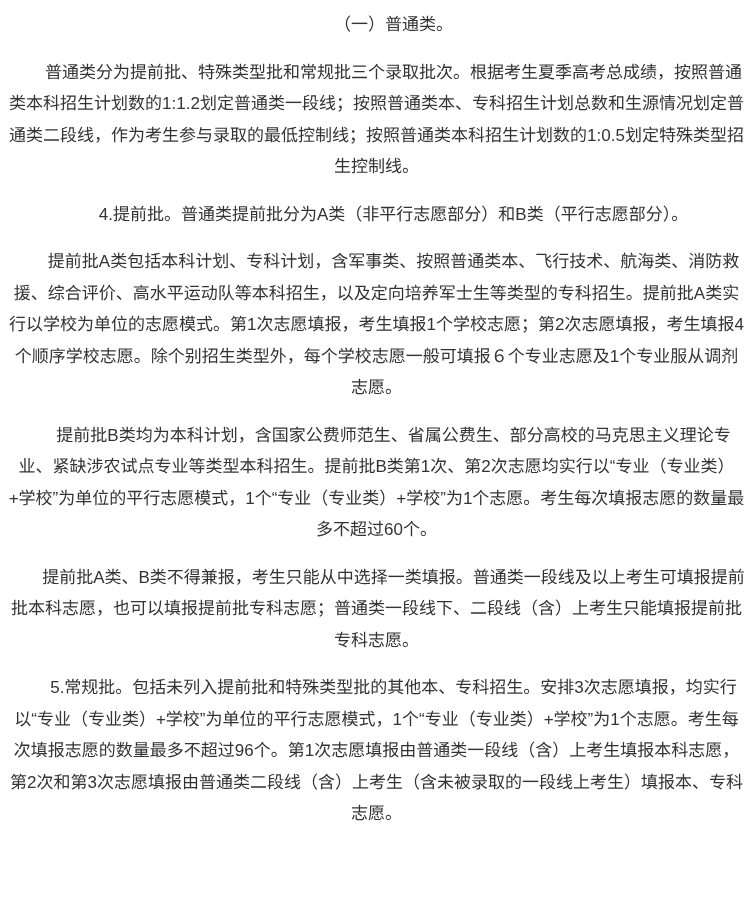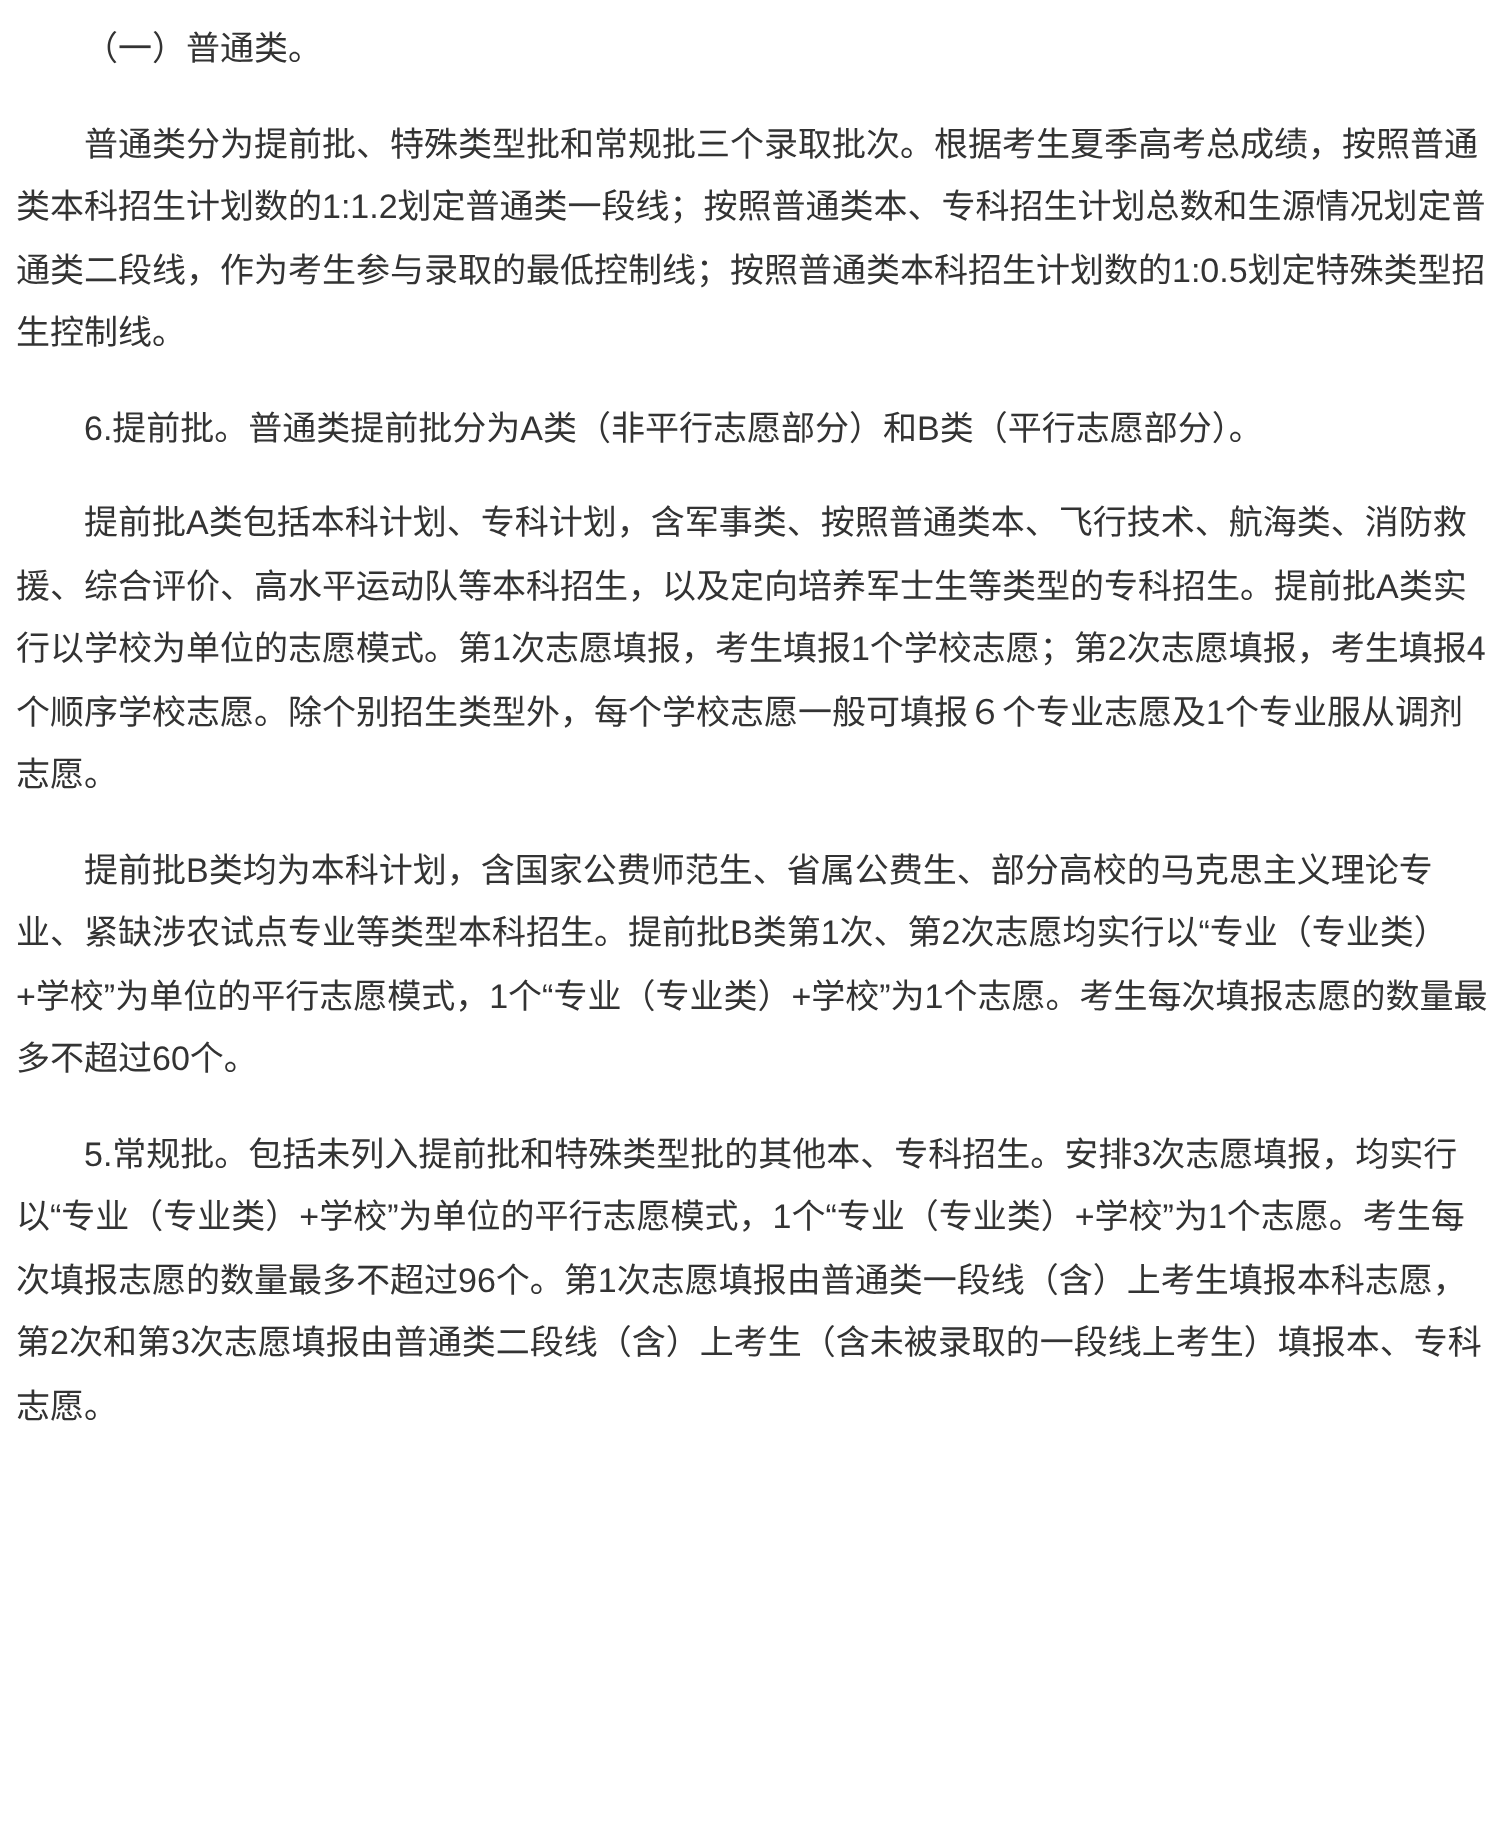--- a/index.html
+++ b/index.html
@@ -15,36 +15,37 @@
     font-size: 17px;
     line-height: 31.5px;
     color: #333333;
     background: #ffffff;
     overflow: hidden;
   }
   .article p {
     margin: 16px 0;
     text-indent: 2em;
     word-break: break-all;
-    text-align: left;
+    text-align: center;
   }
   .article p.first {
     margin-top: 9px;
   }
 </style>
 </head>
 <body>
 
 <div class="article">
   <p class="first">（一）普通类。</p>
 
   <p>普通类分为提前批、特殊类型批和常规批三个录取批次。根据考生夏季高考总成绩，按照普通类本科招生计划数的1:1.2划定普通类一段线；按照普通类本、专科招生计划总数和生源情况划定普通类二段线，作为考生参与录取的最低控制线；按照普通类本科招生计划数的1:0.5划定特殊类型招生控制线。</p>
 
-  <p>6.提前批。普通类提前批分为A类（非平行志愿部分）和B类（平行志愿部分）。</p>
+  <p>4.提前批。普通类提前批分为A类（非平行志愿部分）和B类（平行志愿部分）。</p>
 
   <p>提前批A类包括本科计划、专科计划，含军事类、按照普通类本、飞行技术、航海类、消防救援、综合评价、高水平运动队等本科招生，以及定向培养军士生等类型的专科招生。提前批A类实行以学校为单位的志愿模式。第1次志愿填报，考生填报1个学校志愿；第2次志愿填报，考生填报4个顺序学校志愿。除个别招生类型外，每个学校志愿一般可填报６个专业志愿及1个专业服从调剂志愿。</p>
 
   <p>提前批B类均为本科计划，含国家公费师范生、省属公费生、部分高校的马克思主义理论专业、紧缺涉农试点专业等类型本科招生。提前批B类第1次、第2次志愿均实行以“专业（专业类）+学校”为单位的平行志愿模式，1个“专业（专业类）+学校”为1个志愿。考生每次填报志愿的数量最多不超过60个。</p>
 
+  <p>提前批A类、B类不得兼报，考生只能从中选择一类填报。普通类一段线及以上考生可填报提前批本科志愿，也可以填报提前批专科志愿；普通类一段线下、二段线（含）上考生只能填报提前批专科志愿。</p>
 
 
   <p>5.常规批。包括未列入提前批和特殊类型批的其他本、专科招生。安排3次志愿填报，均实行以“专业（专业类）+学校”为单位的平行志愿模式，1个“专业（专业类）+学校”为1个志愿。考生每次填报志愿的数量最多不超过96个。第1次志愿填报由普通类一段线（含）上考生填报本科志愿，第2次和第3次志愿填报由普通类二段线（含）上考生（含未被录取的一段线上考生）填报本、专科志愿。</p>
 </div>
 
 </body></html>

